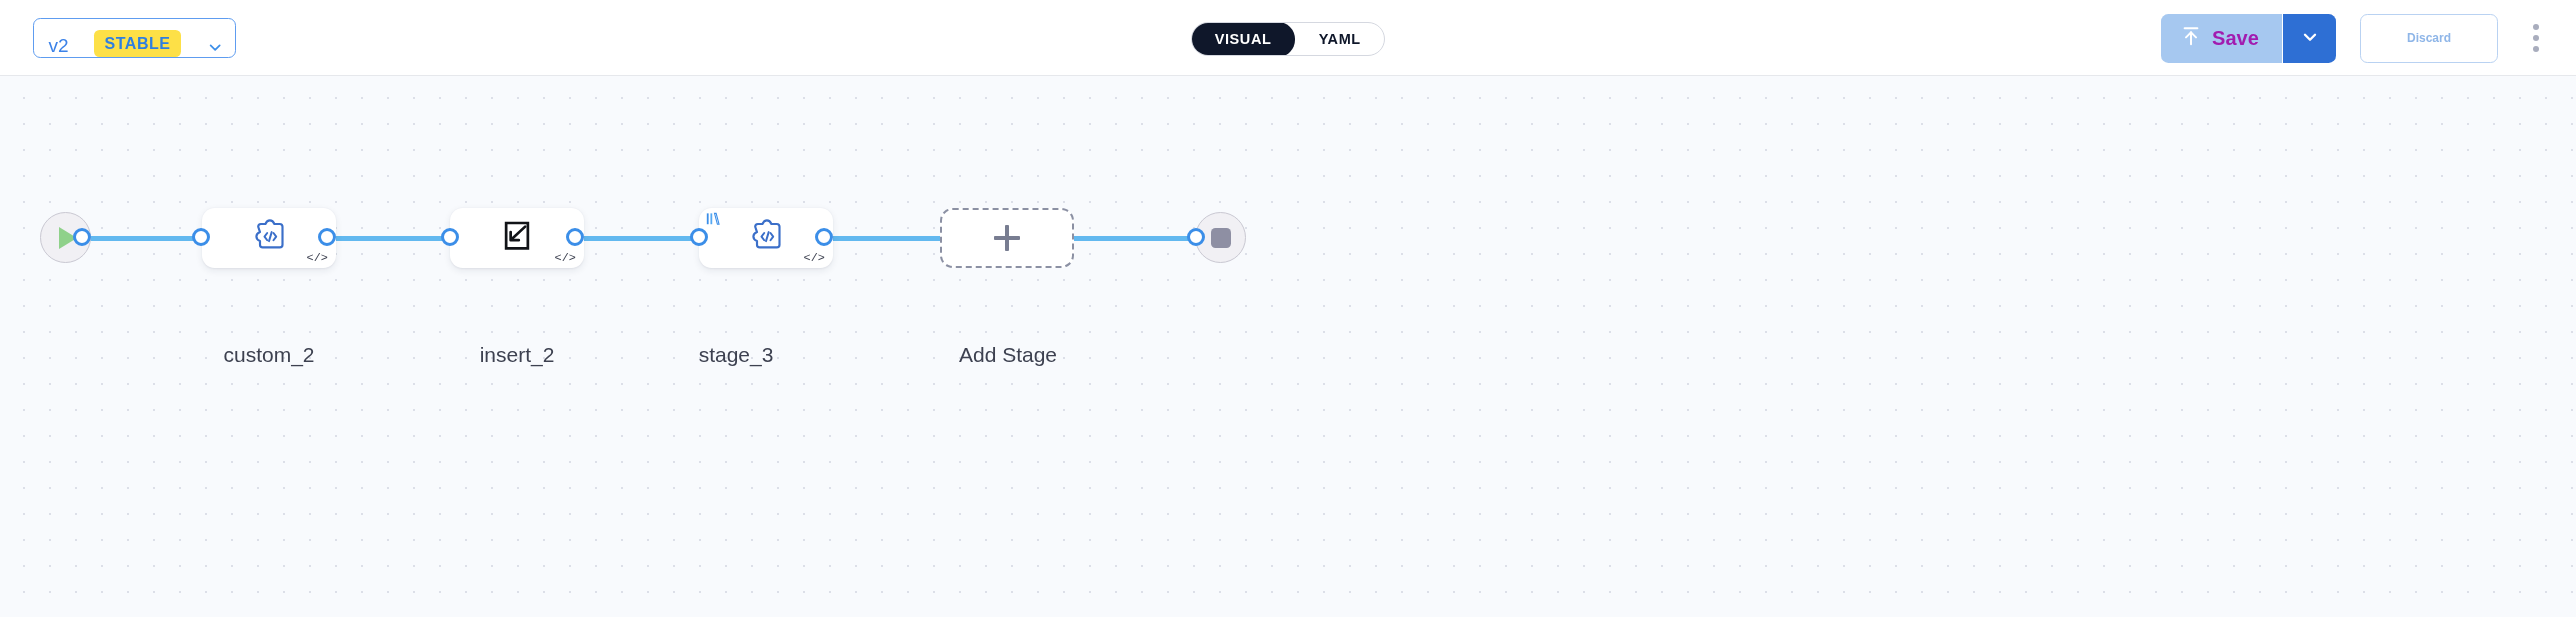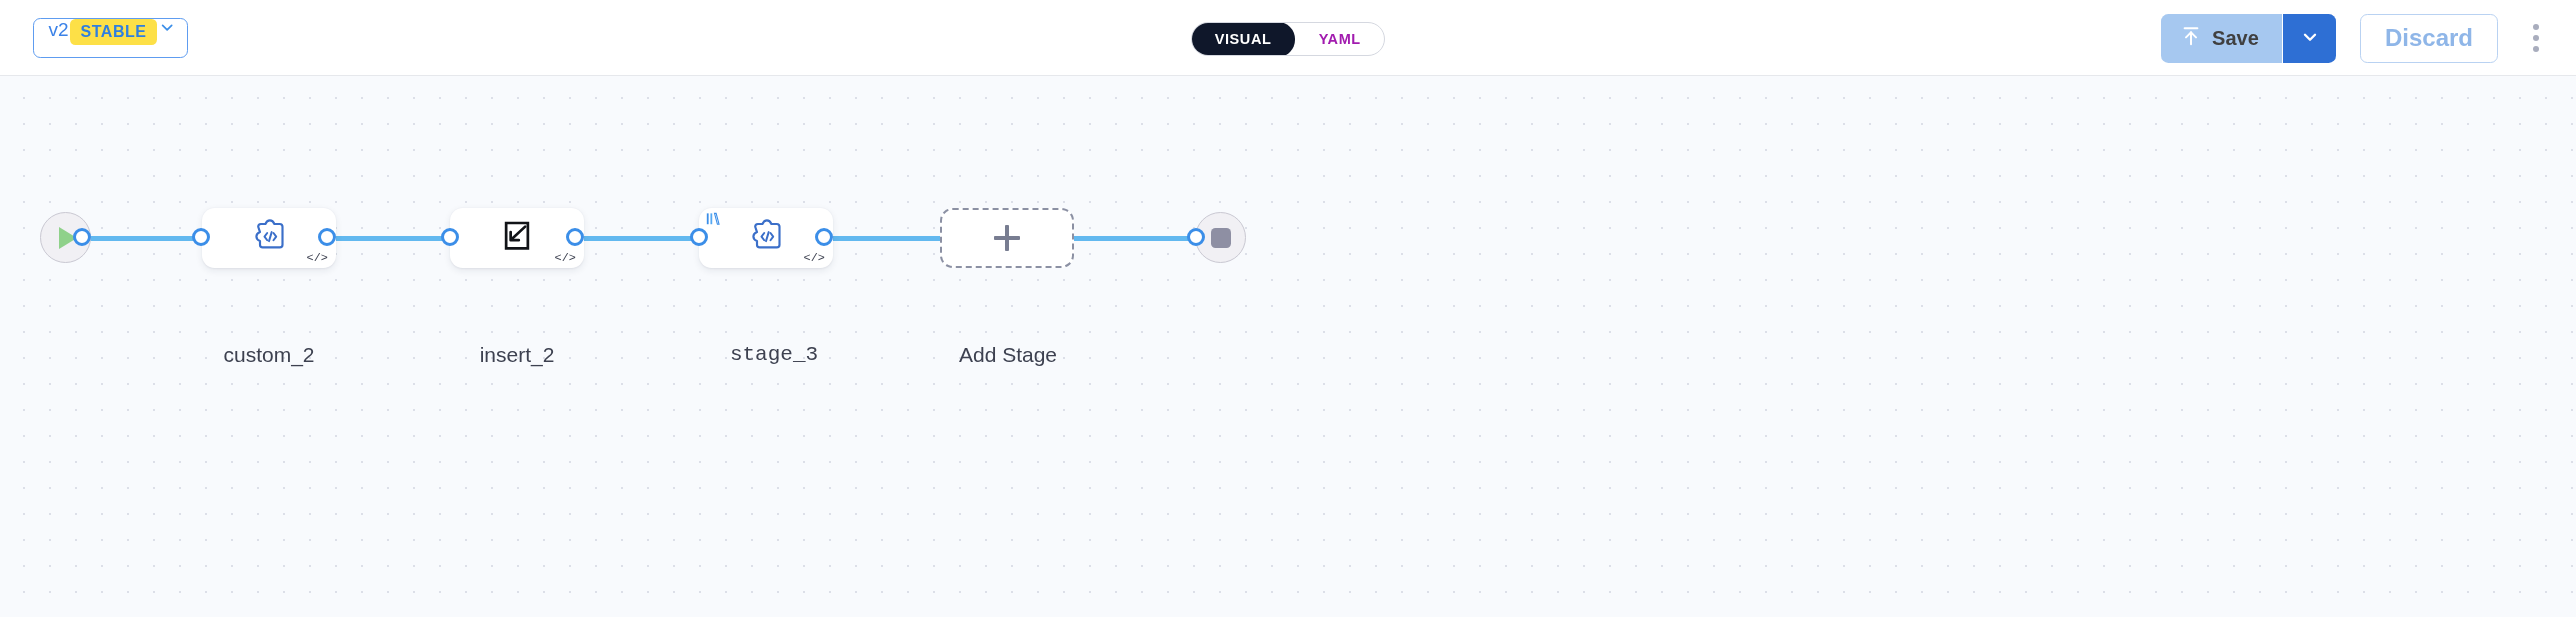--- a/index.html
+++ b/index.html
@@ -46,23 +46,23 @@
     margin-left: 11px;
     cursor: pointer;
   }
 
   .version-chip {
     margin-left: 33px;
     height: 40px;
     border: 0.9px solid #5e9cf0;
     border-radius: 7.3px;
     display: flex;
-    align-items: flex-start;
+    align-items: flex-end;
     padding: 0 11px 0 14.5px;
-    gap: 1px;
+    gap: 25px;
     cursor: pointer;
     background: #fff;
   }
   .version-num {
     font-size: 19px;
     color: #3b82e8;
     font-weight: normal;
   }
   .stable-badge {
     background: #fde047;
@@ -92,21 +92,21 @@
     overflow: hidden;
   }
   .view-toggle .seg {
     height: 34px;
     display: flex; align-items: center; justify-content: center;
     font-size: 14.5px;
     font-weight: bold;
     letter-spacing: 0.6px;
     cursor: pointer;
     padding: 0 23.6px;
-    color: #a21caf;
+    color: #0f172a;
   }
   .view-toggle .seg.active {
     background: #0f172a;
     color: #ffffff;
     border-radius: 17px;
     margin: -0.9px 0 -0.9px -0.9px;
     height: 35px;
   }
 
   
@@ -118,21 +118,21 @@
     align-items: center;
   }
   .save-group {
     display: flex;
     height: 49px;
     border-radius: 7.3px;
     overflow: hidden;
   }
   .save-btn {
     background: #a6c8f0;
-    color: #404040;
+    color: #a21caf;
     font-size: 20px;
     font-weight: bold;
     display: flex;
     align-items: center;
     gap: 11px;
     padding: 0 23.6px 0 20px;
     cursor: pointer;
   }
   .save-caret {
     background: #2e6fd4;
@@ -142,21 +142,21 @@
     border-left: 1.8px solid #ffffff;
   }
   .discard-btn {
     margin-left: 23.6px;
     height: 49px;
     min-width: 138px;
     border: 0.9px solid #b9d2f2;
     border-radius: 7.3px;
     background: #ffffff;
     color: #8fb6e8;
-    font-size: 24px;
+    font-size: 12px;
     font-weight: bold;
     display: flex; align-items: center; justify-content: center;
     cursor: pointer;
   }
   .kebab {
     margin-left: 20px;
     margin-right: 22px;
     width: 36px; height: 49px;
     display: flex; flex-direction: column;
     align-items: center; justify-content: center;
@@ -399,21 +399,21 @@
         <svg width="38" height="36" viewBox="0 0 42 40">
           <path d="M9 10 q0-3 3-3 h5 q1.6-4 5-4 t5 4 h6 q3 0 3 3 v20 q0 3-3 3 h-19 q-3 0-3-3 v-4 q-4-1.6-4-5 t4-5 z" fill="none" stroke="#3b6fc9" stroke-width="2.4" stroke-linejoin="round"></path>
           <path d="M19 17 L16 21 L19 25" fill="none" stroke="#3b6fc9" stroke-width="2.2" stroke-linecap="round" stroke-linejoin="round"></path>
           <path d="M26 17 L29 21 L26 25" fill="none" stroke="#3b6fc9" stroke-width="2.2" stroke-linecap="round" stroke-linejoin="round"></path>
           <path d="M24 16 L21 26" stroke="#3b6fc9" stroke-width="2.2" stroke-linecap="round"></path>
         </svg>
       </span>
       <span class="code-tag">&lt;/&gt;</span>
     </div>
     <div class="port" style="left:815px;"></div>
-    <div class="node-label" style="left:656px;font-family:Liberation Mono, monospace;">stage_3</div>
+    <div class="node-label" style="left:618px;">stage_3</div>
 
     <div class="add-stage" style="left:940px;">
       <span style="position:relative;width:25.4px;height:25.4px;display:block;">
         <span class="plus-v" style="left:11px;top:0;"></span>
         <span class="plus-h" style="left:0;top:11px;"></span>
       </span>
     </div>
     <div class="node-label" style="left:890px;">Add Stage</div>
 
     <div class="port" style="left:1187px;"></div>

